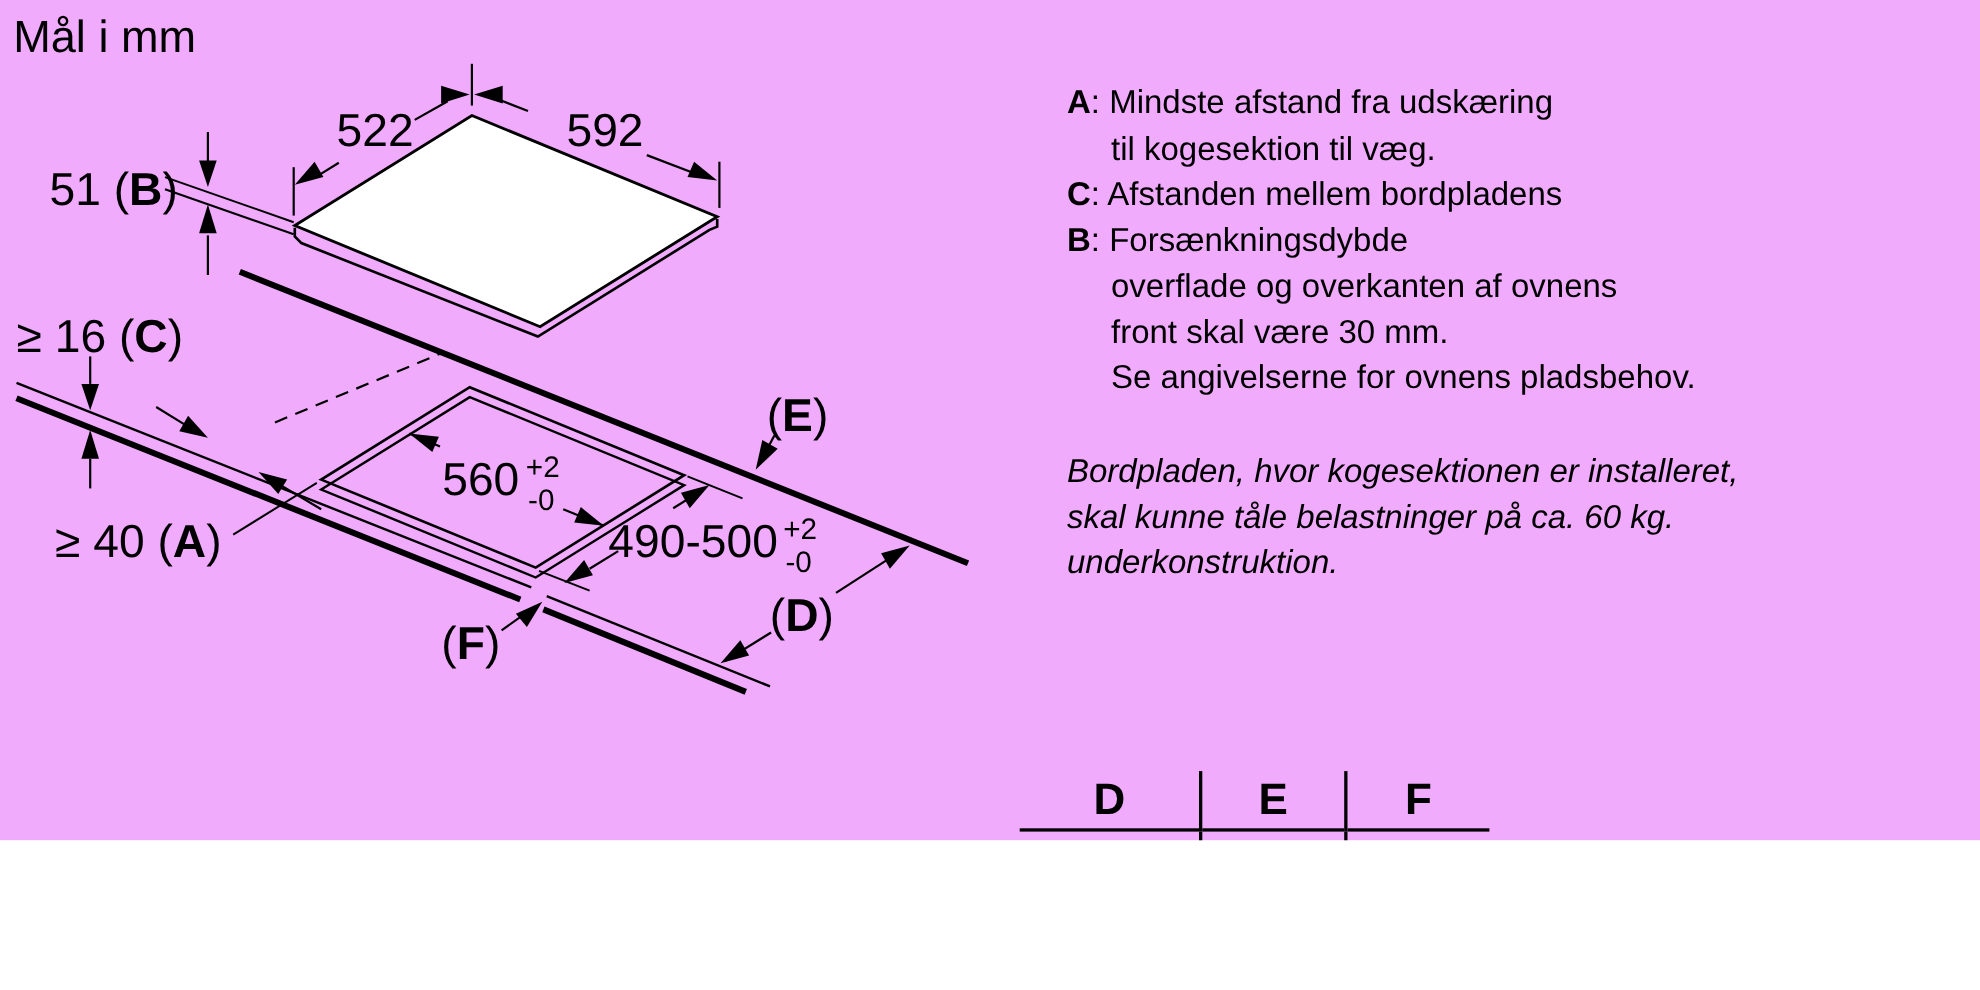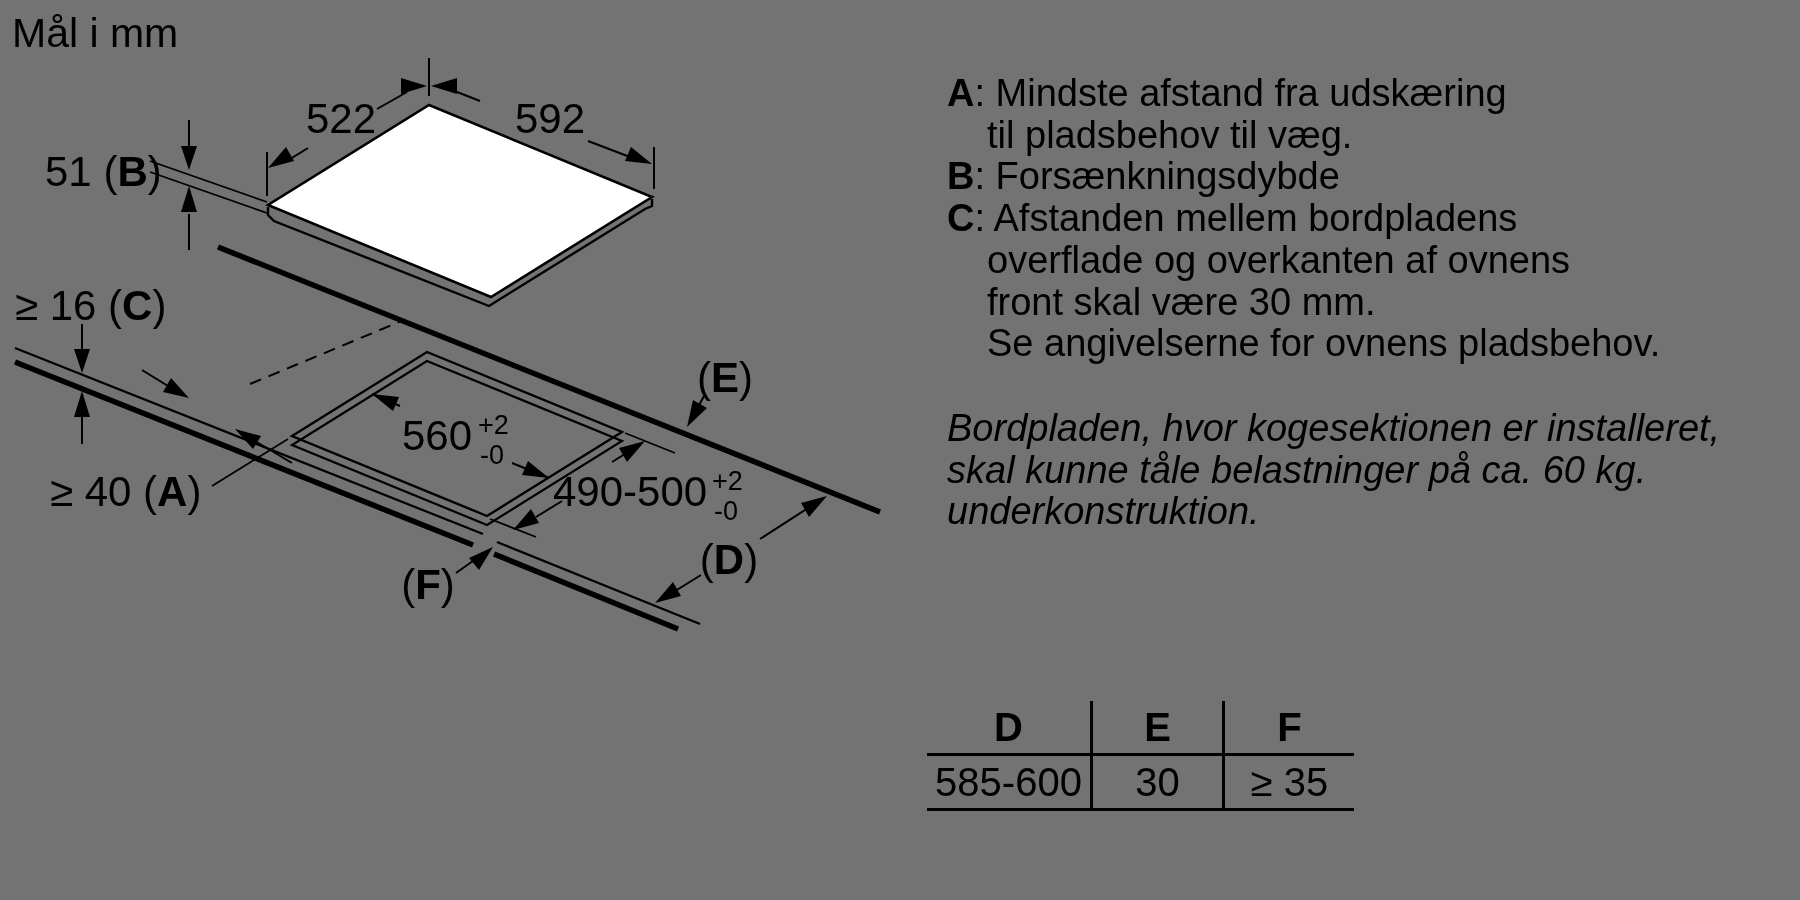--- a/index.html
+++ b/index.html
@@ -1,24 +1,24 @@
 <!DOCTYPE html>
 <html><head>
 <meta charset="utf-8">
 <style>
   html,body{margin:0;padding:0;background:#fff;}
-  #stage{position:relative;width:1800px;height:900px;background:#737373;overflow:hidden;
+  #stage{position:relative;width:1800px;height:764px;background:#f0abfc;overflow:hidden;
          font-family:"Liberation Sans",sans-serif;color:#000;}
   #drawing{position:absolute;left:0;top:0;}
   svg text{fill:#000;font-family:"Liberation Sans",sans-serif;}
   .dimtxt{font-size:42px;}
   .toltxt{font-size:27px;}
   .titletxt{font-size:41px;}
   .blk{font-weight:bold;}
-  .textcol{position:absolute;left:947px;font-size:38px;line-height:41.7px;white-space:nowrap;}
+  .textcol{position:absolute;left:970px;font-size:30px;line-height:41.7px;white-space:nowrap;}
   #legend{top:73px;}
   #note{top:408px;font-style:italic;}
   .cont{padding-left:40px;}
   .leg-label{font-weight:bold;}
   #spec{position:absolute;left:927px;top:701px;border-collapse:collapse;
         font-size:40px;color:#000;table-layout:fixed;}
   #spec th,#spec td{text-align:center;vertical-align:middle;padding:0;}
   #spec th{font-weight:bold;height:52px;}
   #spec td{height:52px;}
   #spec .c0{width:163px;}
@@ -147,23 +147,23 @@
 
     <text class="dimtxt" x="725" y="392" text-anchor="middle"><tspan>(</tspan><tspan class="blk">E</tspan><tspan>)</tspan></text>
 
     <text class="dimtxt" x="428" y="599" text-anchor="middle"><tspan>(</tspan><tspan class="blk">F</tspan><tspan>)</tspan></text>
 
     <text class="dimtxt" x="729" y="574" text-anchor="middle"><tspan>(</tspan><tspan class="blk">D</tspan><tspan>)</tspan></text>
   </svg>
 
   <div id="legend" class="textcol">
       <div><span class="leg-label">A</span>: Mindste afstand fra udskæring</div>
-      <div class="cont">til pladsbehov til væg.</div>
+      <div class="cont">til kogesektion til væg.</div>
+      <div><span class="leg-label">C</span>: Afstanden mellem bordpladens</div>
       <div><span class="leg-label">B</span>: Forsænkningsdybde</div>
-      <div><span class="leg-label">C</span>: Afstanden mellem bordpladens</div>
       <div class="cont">overflade og overkanten af ovnens</div>
       <div class="cont">front skal være 30 mm.</div>
       <div class="cont">Se angivelserne for ovnens pladsbehov.</div>
     </div>
 
   <div id="note" class="textcol">
       <div>Bordpladen, hvor kogesektionen er installeret,</div>
       <div>skal kunne tåle belastninger på ca. 60 kg.</div>
       <div>underkonstruktion.</div>
     </div>

